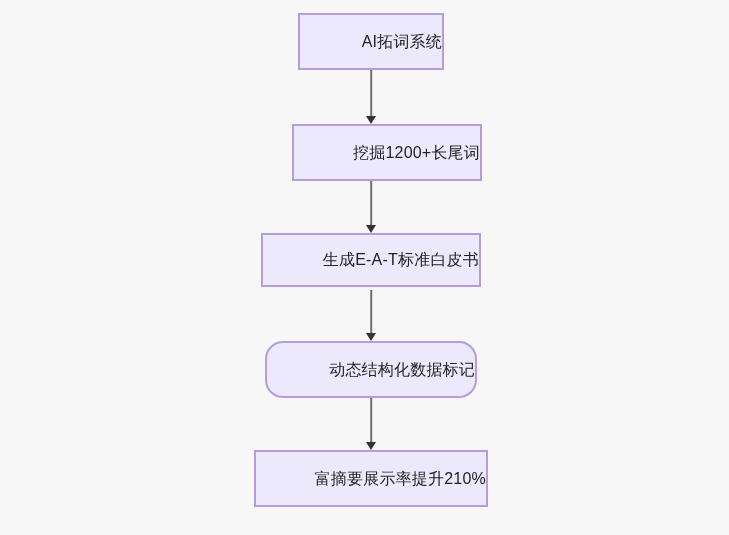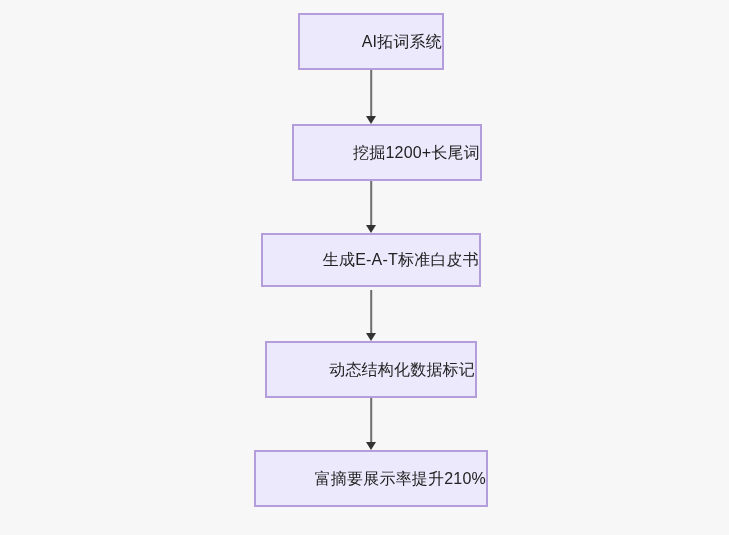--- a/index.html
+++ b/index.html
@@ -89,19 +89,19 @@
     </div>
     <div class="node" style="left: 371px; top: 13px; width: 146px; height: 57px; background: rgb(236, 233, 252); border-color: rgb(179, 157, 219);">
       <span class="node-label" style="color: rgb(34, 34, 34);">AI拓词系统</span>
     </div>
     <div class="node" style="left: 371px; top: 124px; width: 190px; height: 57px; background: rgb(236, 233, 252); border-color: rgb(179, 157, 219); margin-left: 16px;">
       <span class="node-label" style="color: rgb(34, 34, 34);">挖掘1200+长尾词</span>
     </div>
     <div class="node" style="left: 371px; top: 233px; width: 220px; height: 54px; background: rgb(236, 233, 252); border-color: rgb(179, 157, 219);">
       <span class="node-label" style="color: rgb(34, 34, 34);">生成E-A-T标准白皮书</span>
     </div>
-    <div class="node" style="left: 371px; top: 341px; width: 212px; height: 57px; background: rgb(236, 233, 252); border-color: rgb(179, 157, 219);">
+    <div class="node" style="left: 371px; top: 341px; width: 212px; height: 57px; background: rgb(236, 233, 252); border-color: rgb(179, 157, 219); border-radius: 18px;">
       <span class="node-label" style="color: rgb(34, 34, 34);">动态结构化数据标记</span>
     </div>
     <div class="node" style="left: 371px; top: 450px; width: 234px; height: 57px; background: rgb(236, 233, 252); border-color: rgb(179, 157, 219);">
       <span class="node-label" style="color: rgb(34, 34, 34);">富摘要展示率提升210%</span>
     </div>
   </div>
 
 </body></html>

